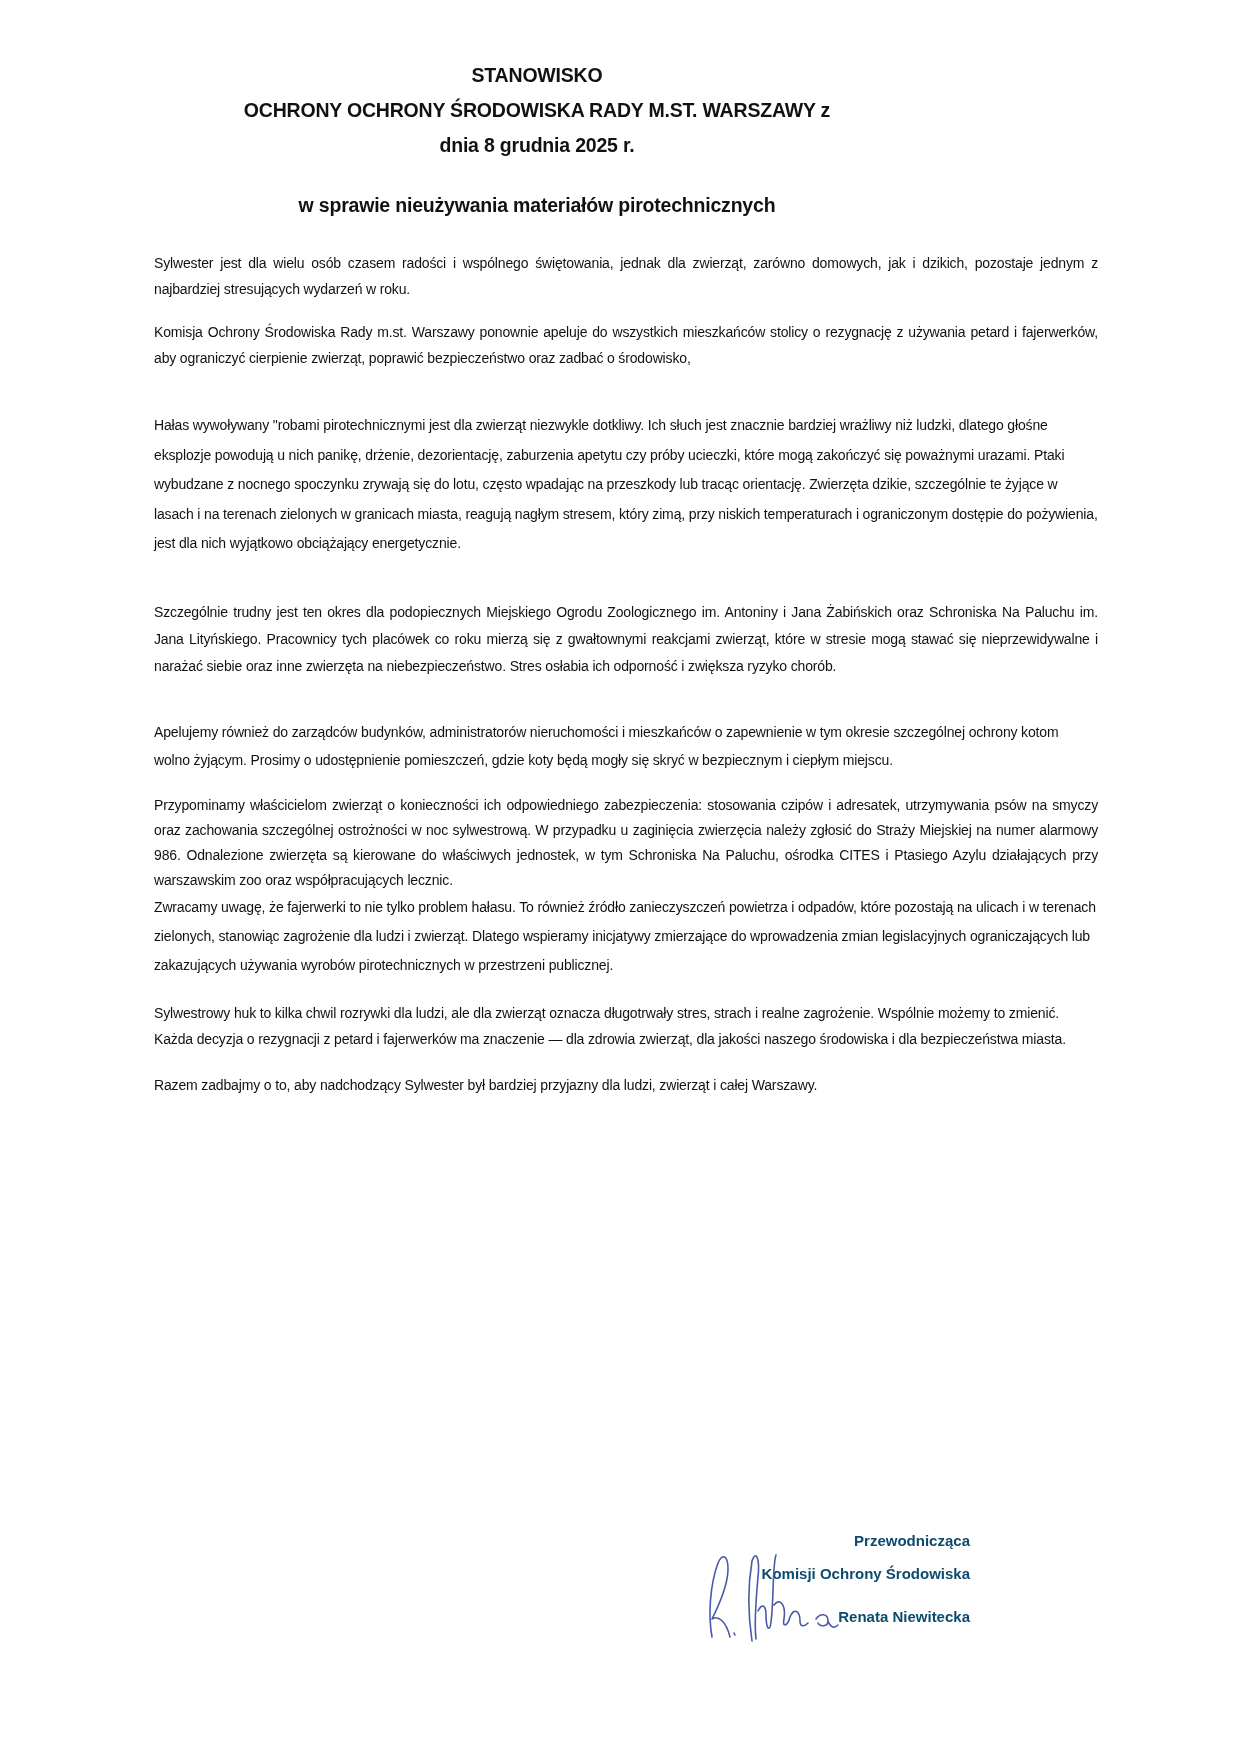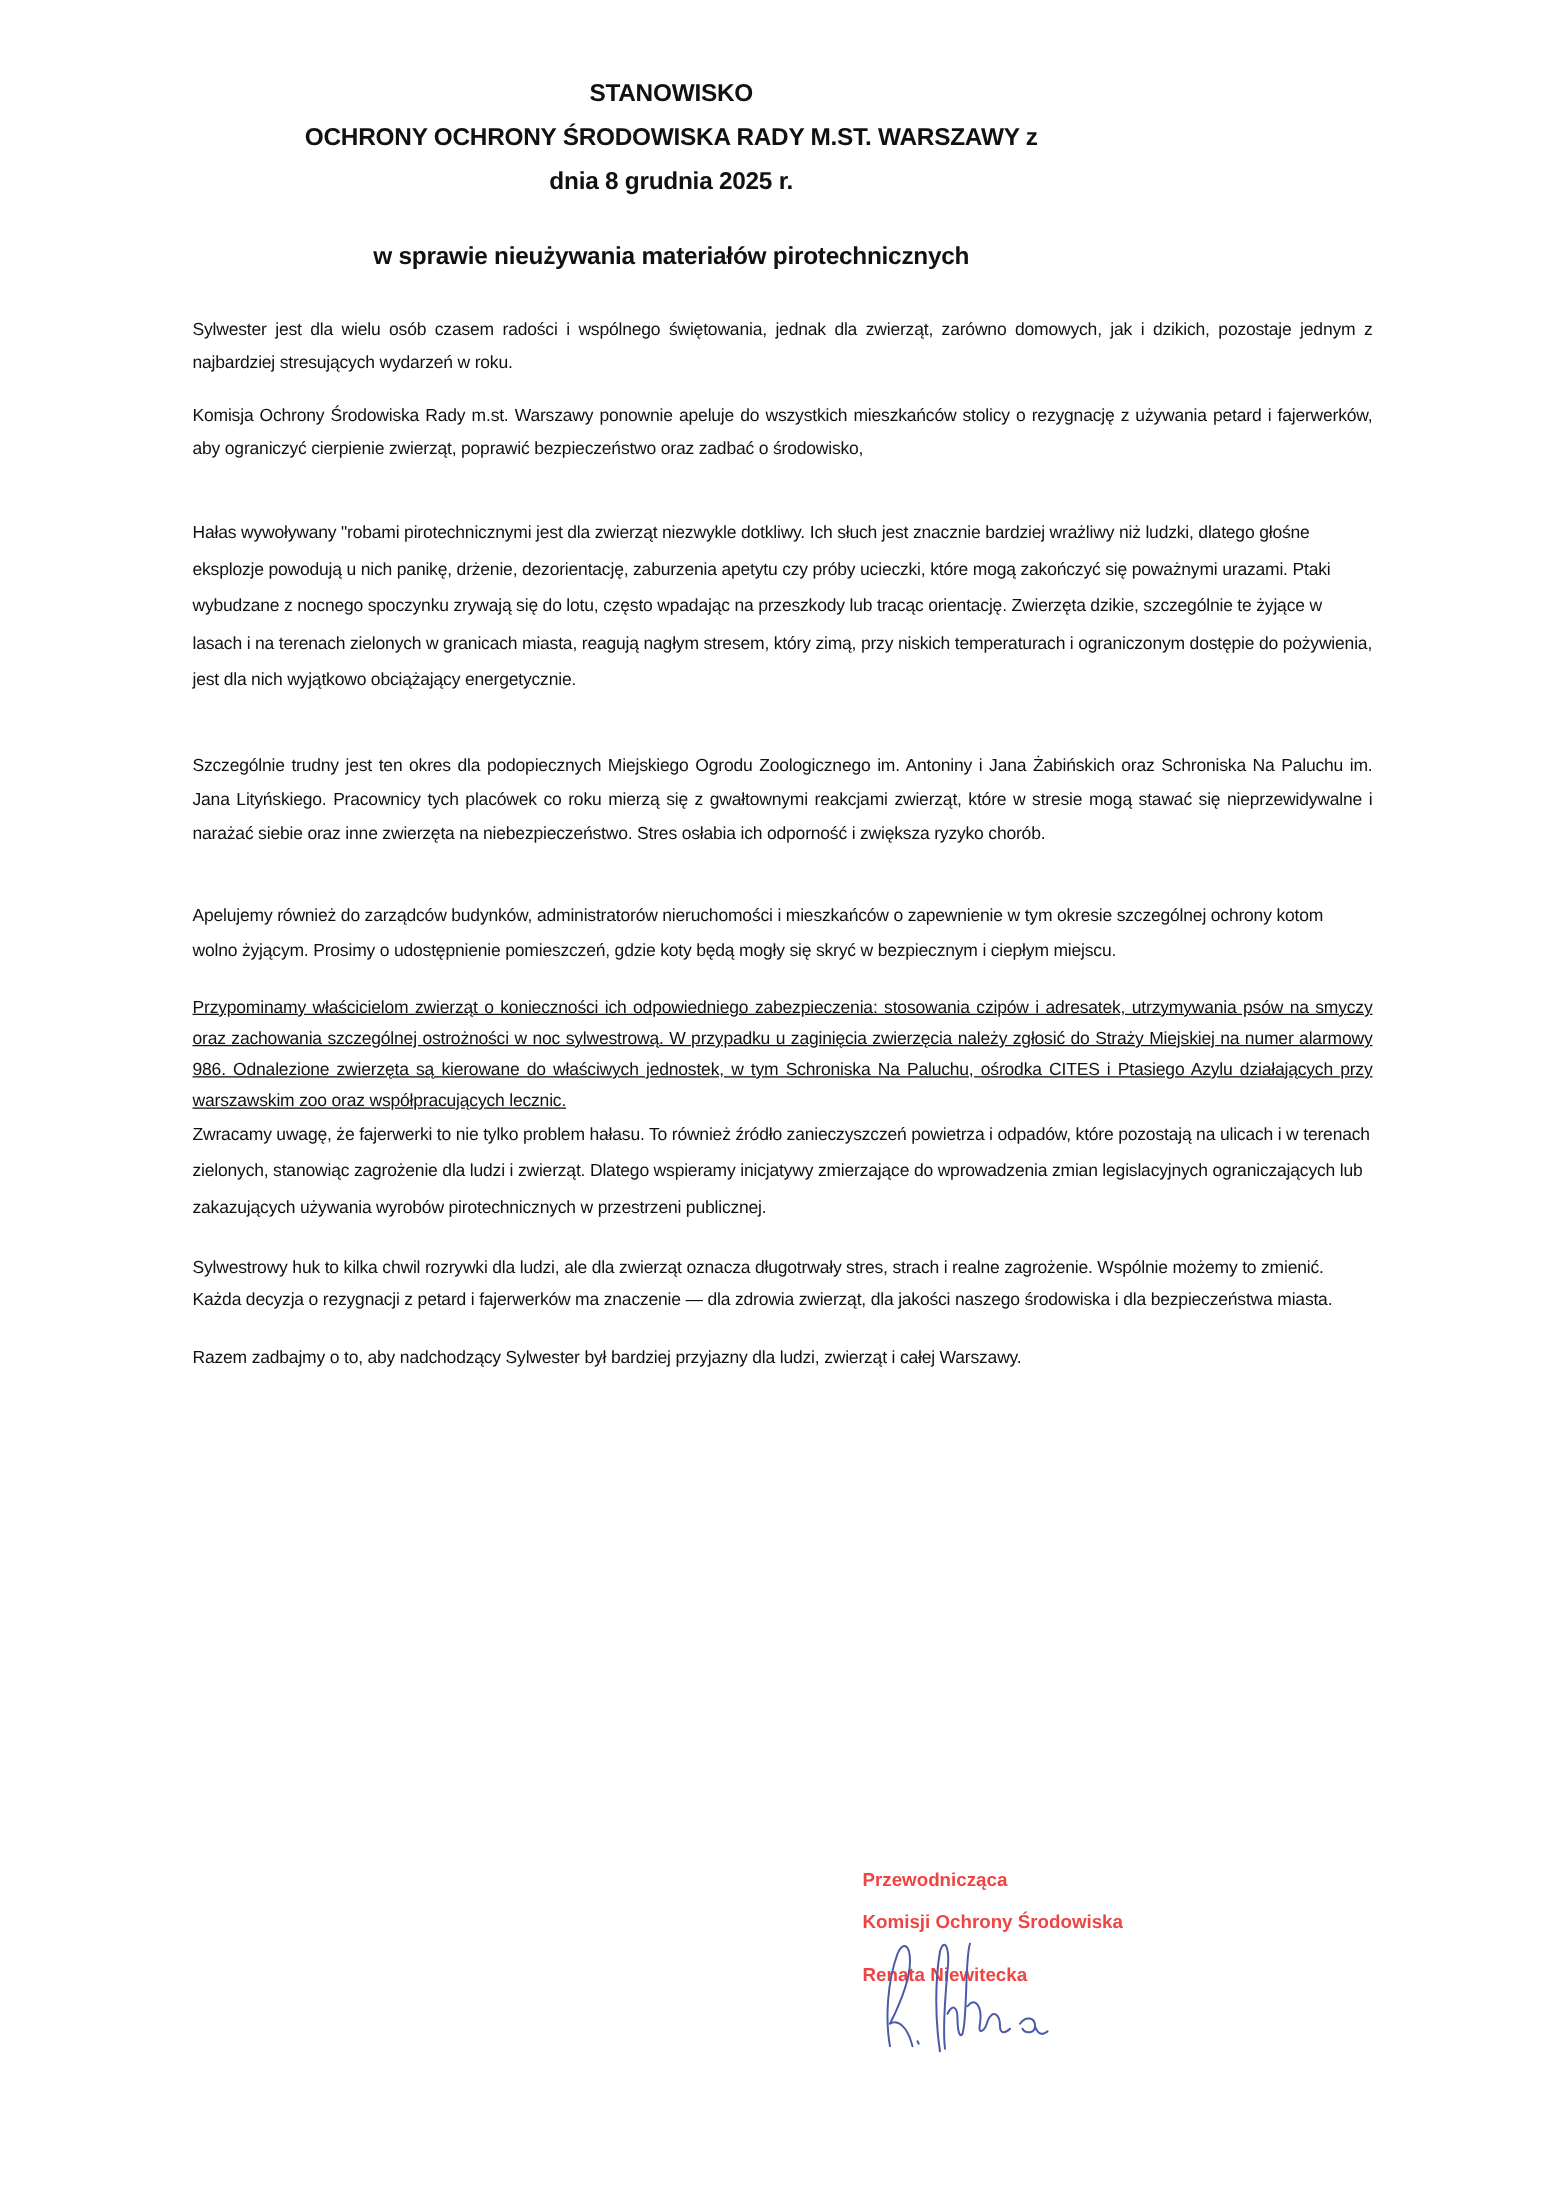--- a/index.html
+++ b/index.html
@@ -10,26 +10,26 @@
   .header div { font-size: 19.5px; line-height: 35px; letter-spacing: -0.2px; }
   .header .subject { margin-top: 25px; }
   .body { position: absolute; left: 154px; top: 251px; width: 944px; font-size: 14px; line-height: 25.6px; letter-spacing: -0.15px; }
   .body p { margin: 0; }
   .j { text-align: justify; }
   .p1 { }
   .p2 { margin-top: 18px !important; }
   .p3 { margin-top: 40px !important; line-height: 29.5px; }
   .p4 { margin-top: 40px !important; line-height: 27px; }
   .p5 { margin-top: 38px !important; line-height: 28.5px; }
-  .p6 { margin-top: 18px !important; line-height: 25px; text-decoration: underline; }
+  .p6 { margin-top: 18px !important; line-height: 25px; }
   .p7 { margin-top: 0 !important; line-height: 29px; }
   .p8 { margin-top: 20px !important; line-height: 26.5px; }
   .p9 { margin-top: 20px !important; line-height: 26.5px; }
   .p10 { margin-top: 20px !important; }
-  .sig { position: absolute; left: 690px; top: 1488px; width: 280px; text-align: left; font-weight: bold; color: #ef4444; font-size: 15px; }
+  .sig { position: absolute; left: 690px; top: 1524px; width: 280px; text-align: right; font-weight: bold; color: #0c4a6e; font-size: 15px; }
   .sig div { line-height: 33px; }
   .sig .name { margin-top: 10px; }
   .signature { position: absolute; left: 690px; top: 1545px; width: 200px; height: 100px; }
 </style>
 </head>
 <body>
 
 <div class="page">
 
   <div class="header">

